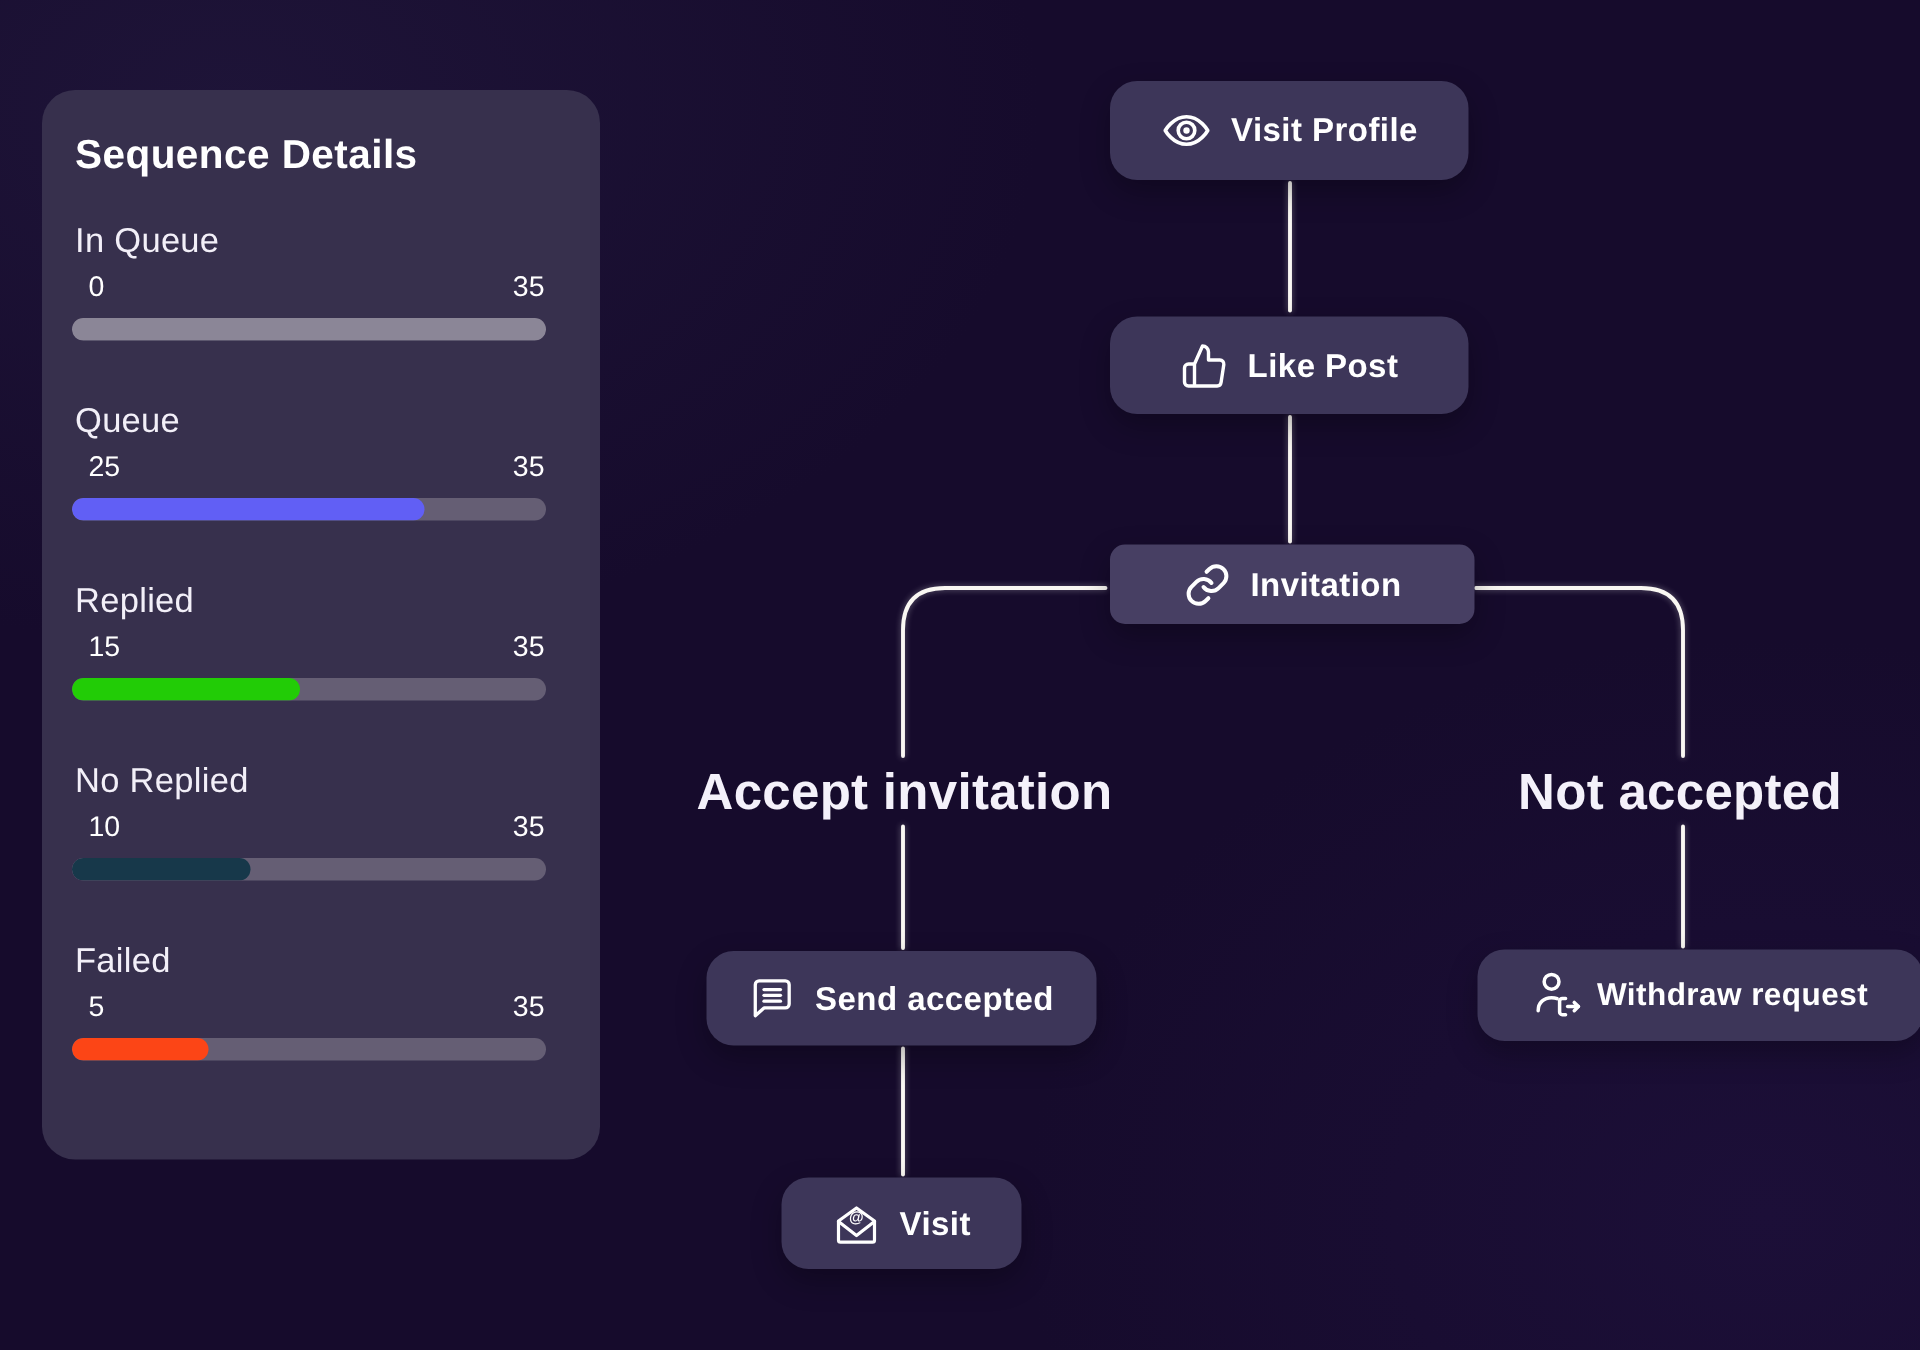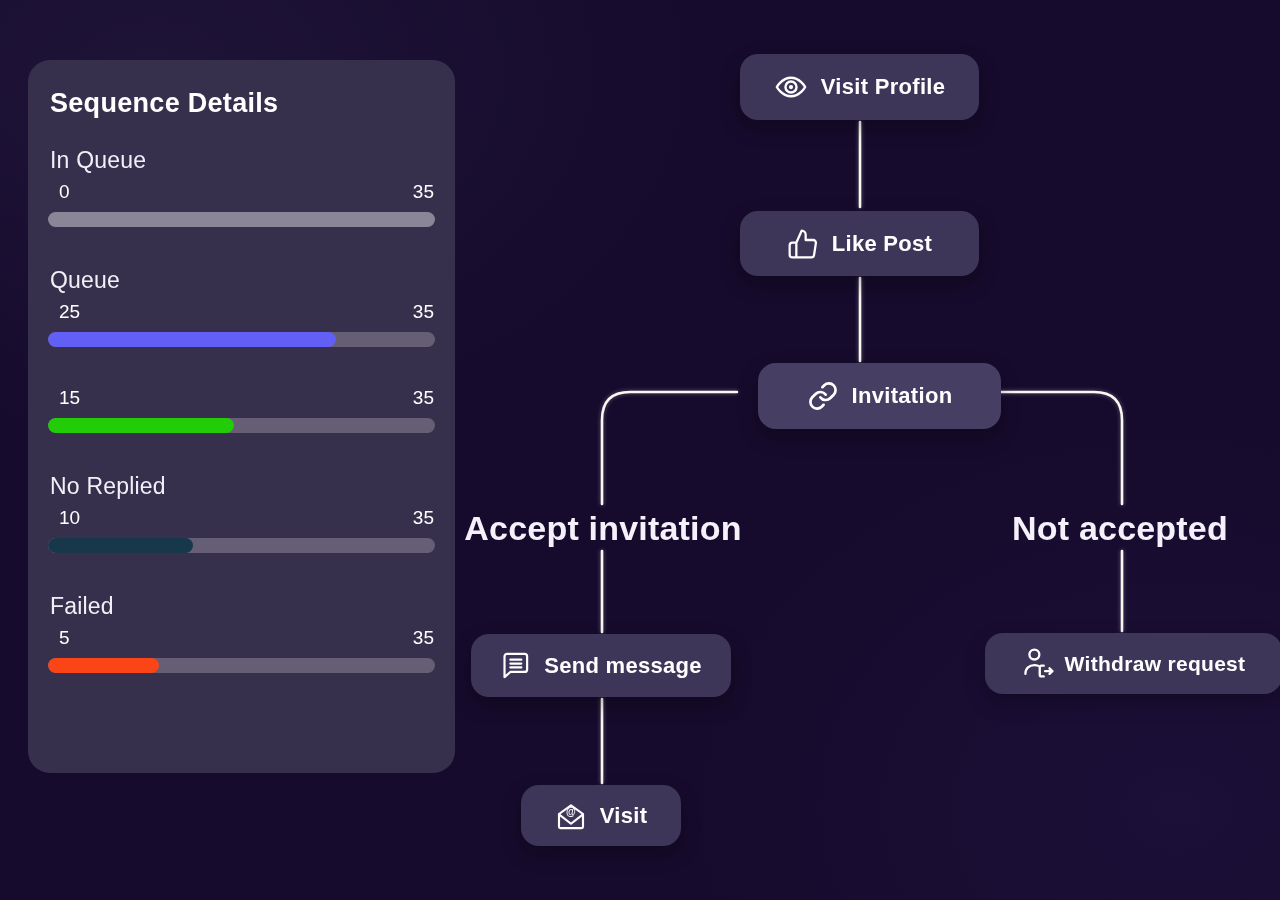--- a/index.html
+++ b/index.html
@@ -11,29 +11,29 @@
   .canvas{
     position:relative;width:1280px;height:900px;
     background:
       radial-gradient(900px 600px at 12% 8%, #1e1438 0%, rgba(30,20,56,0) 60%),
       radial-gradient(900px 700px at 92% 90%, #1c0f38 0%, rgba(28,15,56,0) 55%),
       #160b2c;
   }
 
   
   .card{
-    position:absolute;left:28px;top:60px;width:427px;height:713px;
+    position:absolute;left:28px;top:60px;width:372px;height:713px;
     box-sizing:border-box;background:#37304d;border-radius:22px;
     padding:28px 20px 12px 20px;
   }
   .card-title{
     color:#ffffff;font-size:27px;font-weight:700;letter-spacing:.3px;
     margin:0 0 28px 2px;
   }
-  .stat{margin:0 0 40px 0;}
+  .stat{margin:0 16px 40px 0;}
   .stat-label{
     color:#f2eff8;font-size:23px;font-weight:400;letter-spacing:.2px;
     margin:0 0 7px 2px;
   }
   .stat-values{
     display:flex;justify-content:space-between;align-items:baseline;
     color:#ffffff;font-size:19px;padding:0 1px 0 11px;margin-bottom:9px;
   }
   .stat-track{
     height:15px;border-radius:8px;overflow:hidden;
@@ -51,21 +51,21 @@
     position:absolute;box-sizing:border-box;
     display:flex;align-items:center;justify-content:center;gap:13px;
     background:#3d3659;border-radius:18px;color:#ffffff;
     font-size:22px;font-weight:700;letter-spacing:.3px;
     box-shadow:0 8px 20px rgba(0,0,0,.28);
     cursor:pointer;
   }
   .node svg{flex:0 0 auto;}
   .node-visit   {left:740px;top:54px; width:239px;height:66px;}
   .node-like    {left:740px;top:211px;width:239px;height:65px;}
-  .node-invite  {left:758px;top:363px;width:243px;height:66px;background:#473f63;}
+  .node-invite  {left:740px;top:363px;width:243px;height:53px;background:#473f63;border-radius:10px;}
   .node-send    {left:471px;top:634px;width:260px;height:63px;}
   .node-withdraw{left:955px;top:633px;width:297px;height:61px;font-size:21px;gap:10px;margin-left:30px;}
   .node-inmail  {left:521px;top:785px;width:160px;height:61px;}
 
   .branch-label{
     position:absolute;transform:translateX(-50%);
     color:#f4f1fa;font-size:34px;font-weight:700;letter-spacing:.2px;
     white-space:nowrap;
   }
   .branch-left {left:603px; top:509px;}
@@ -95,20 +95,21 @@
       <div class="stat-values">
         <span>25</span>
         <span>35</span>
       </div>
       <div class="stat-track" style="background-color: rgb(101, 94, 116);">
         <div class="stat-fill" style="width: 74.5%; background-color: rgb(97, 95, 245);"></div>
       </div>
     </div>
 
     <div class="stat">
+      <div class="stat-label">Replied</div>
       <div class="stat-values">
         <span>15</span>
         <span>35</span>
       </div>
       <div class="stat-track" style="background-color: rgb(101, 94, 116);">
         <div class="stat-fill" style="width: 48%; background-color: rgb(34, 204, 6);"></div>
       </div>
     </div>
 
     <div class="stat">
@@ -171,21 +172,21 @@
   <div class="branch-label branch-left">Accept invitation</div>
   <div class="branch-label branch-right">Not accepted</div>
 
   <div class="node node-send">
     <svg width="31" height="31" viewBox="0 0 24 24" stroke="#fff" stroke-width="1.7" fill="none" stroke-linecap="round" stroke-linejoin="round">
       <path d="M21 15a2 2 0 0 1-2 2H8l-4.5 4V5a2 2 0 0 1 2-2H19a2 2 0 0 1 2 2z"></path>
       <line x1="8" y1="7.5" x2="16.5" y2="7.5"></line>
       <line x1="8" y1="10.5" x2="16.5" y2="10.5"></line>
       <line x1="8" y1="13.5" x2="16.5" y2="13.5"></line>
     </svg>
-    <span>Send message</span>
+    <span>Send accepted</span>
   </div>
 
   <div class="node node-withdraw">
     <svg width="33" height="33" viewBox="0 0 24 24" stroke="#fff" stroke-width="1.7" fill="none" stroke-linecap="round" stroke-linejoin="round">
       <circle cx="9" cy="5.5" r="3.6"></circle>
       <path d="M2.5 19.5c0-4 2.8-6.3 6.5-6.3 1 0 1.9.15 2.7.45"></path>
       <path d="M15.8 13.6h-1.6a1.3 1.3 0 0 0-1.3 1.3v5.2a1.3 1.3 0 0 0 1.3 1.3h1.6"></path>
       <path d="M16.8 17.5h5.2"></path>
       <path d="M20 15.5l2 2-2 2"></path>
     </svg>

